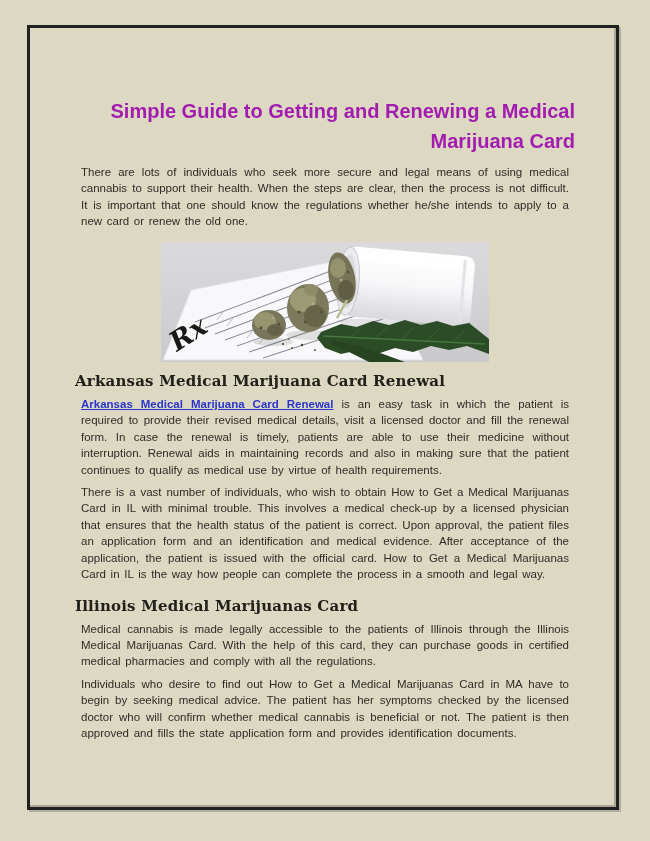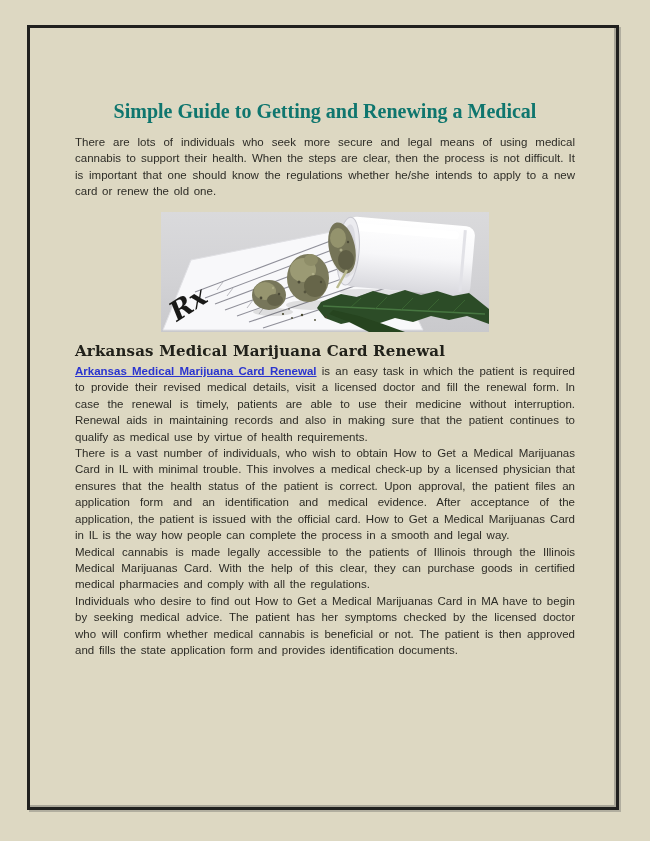--- a/index.html
+++ b/index.html
@@ -18,30 +18,30 @@
     border: 3px solid #20201e;
     box-shadow: inset -2px -2px 0 rgba(125,125,118,0.55), 2px 2px 0 rgba(125,125,118,0.45);
   }
   .content {
     position: absolute;
     left: 75px; top: 96px;
     width: 500px;
   }
   .doc-title {
     margin: 0 0 8px 0;
-    text-align: center;
-    font-family: Liberation Serif, serif;
+    text-align: right;
+    font-family: Liberation Sans, sans-serif;
     font-weight: bold;
     font-size: 20px;
     line-height: 1.5;
-    color: #0f766e;
+    color: #a21caf;
   }
   .doc-title span { display: block; }
   p.body-text {
-    margin: 0;
+    margin: 6px;
     font-size: 11.5px;
     line-height: 1.43;
     text-align: justify;
     color: #2d2c26;
     word-spacing: 1.5px;
   }
   .photo {
     display: block;
     margin: 12px auto 0 auto;
     width: 328px; height: 120px;
@@ -64,20 +64,21 @@
 </style>
 </head>
 <body>
 
 <div class="frame"></div>
 
 <div class="content">
 
   <h1 class="doc-title">
     <span>Simple Guide to Getting and Renewing a Medical</span>
+    <span>Marijuana Card</span>
   </h1>
 
   <p class="body-text">There are lots of individuals who seek more secure and legal means of using medical cannabis to support their health. When the steps are clear, then the process is not difficult. It is important that one should know the regulations whether he/she intends to apply to a new card or renew the old one.</p>
 
   <svg class="photo" viewBox="0 0 328 120" xmlns="http://www.w3.org/2000/svg">
     <defs>
       <linearGradient id="bgGrad" x1="0" y1="0" x2="0" y2="1">
         <stop offset="0" stop-color="#dadadc"></stop>
         <stop offset="0.55" stop-color="#d2d2d5"></stop>
         <stop offset="1" stop-color="#c9c9cc"></stop>
@@ -178,17 +179,18 @@
       <circle cx="165" cy="105" r="1.0"></circle>
       <circle cx="128" cy="97" r="0.8"></circle>
     </g>
   </svg>
 
   <h2 class="section-heading first-section-heading">Arkansas Medical Marijuana Card Renewal</h2>
   <p class="body-text"><a class="inline-link">Arkansas Medical Marijuana Card Renewal</a><span> is an easy task in which the patient is required to provide their revised medical details, visit a licensed doctor and fill the renewal form. In case the renewal is timely, patients are able to use their medicine without interruption. Renewal aids in maintaining records and also in making sure that the patient continues to qualify as medical use by virtue of health requirements.</span></p>
 
   <p class="body-text">There is a vast number of individuals, who wish to obtain How to Get a Medical Marijuanas Card in IL with minimal trouble. This involves a medical check-up by a licensed physician that ensures that the health status of the patient is correct. Upon approval, the patient files an application form and an identification and medical evidence. After acceptance of the application, the patient is issued with the official card. How to Get a Medical Marijuanas Card in IL is the way how people can complete the process in a smooth and legal way.</p>
 
-  <p class="body-text">Medical cannabis is made legally accessible to the patients of Illinois through the Illinois Medical Marijuanas Card. With the help of this clear, they can purchase goods in certified medical pharmacies and comply with all the regulations.</p>
+  <h2 class="section-heading">Illinois Medical Marijuanas Card</h2>
+  <p class="body-text">Medical cannabis is made legally accessible to the patients of Illinois through the Illinois Medical Marijuanas Card. With the help of this card, they can purchase goods in certified medical pharmacies and comply with all the regulations.</p>
 
   <p class="body-text">Individuals who desire to find out How to Get a Medical Marijuanas Card in MA have to begin by seeking medical advice. The patient has her symptoms checked by the licensed doctor who will confirm whether medical cannabis is beneficial or not. The patient is then approved and fills the state application form and provides identification documents.</p>
 
 </div>
 
 </body></html>

